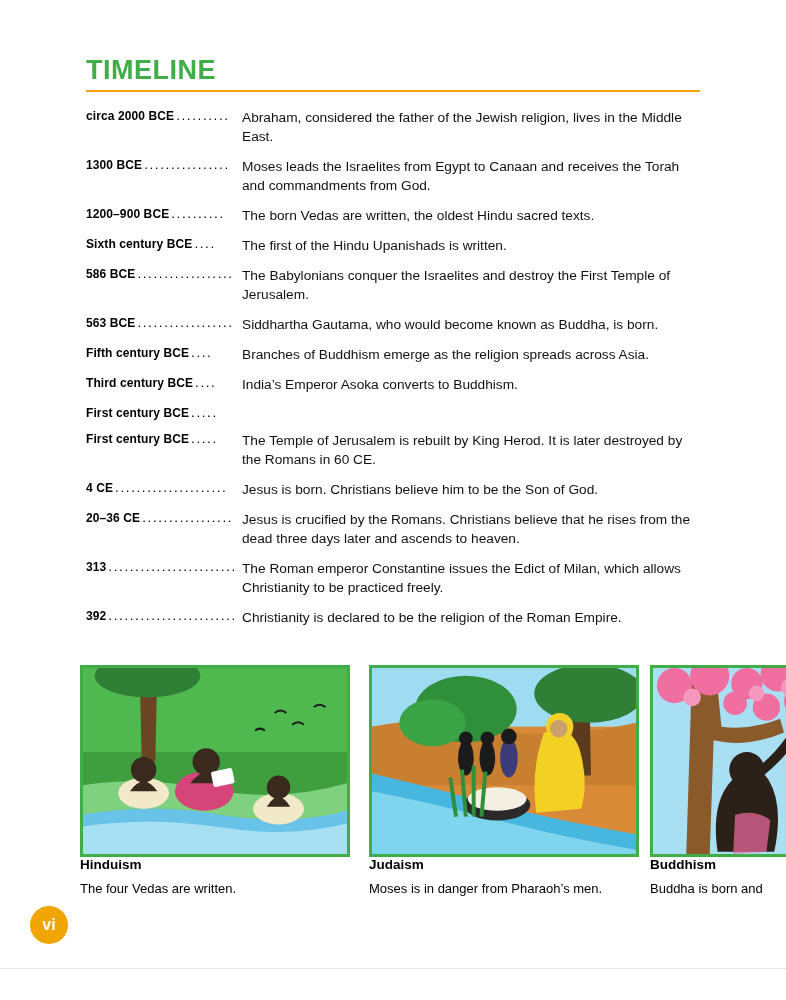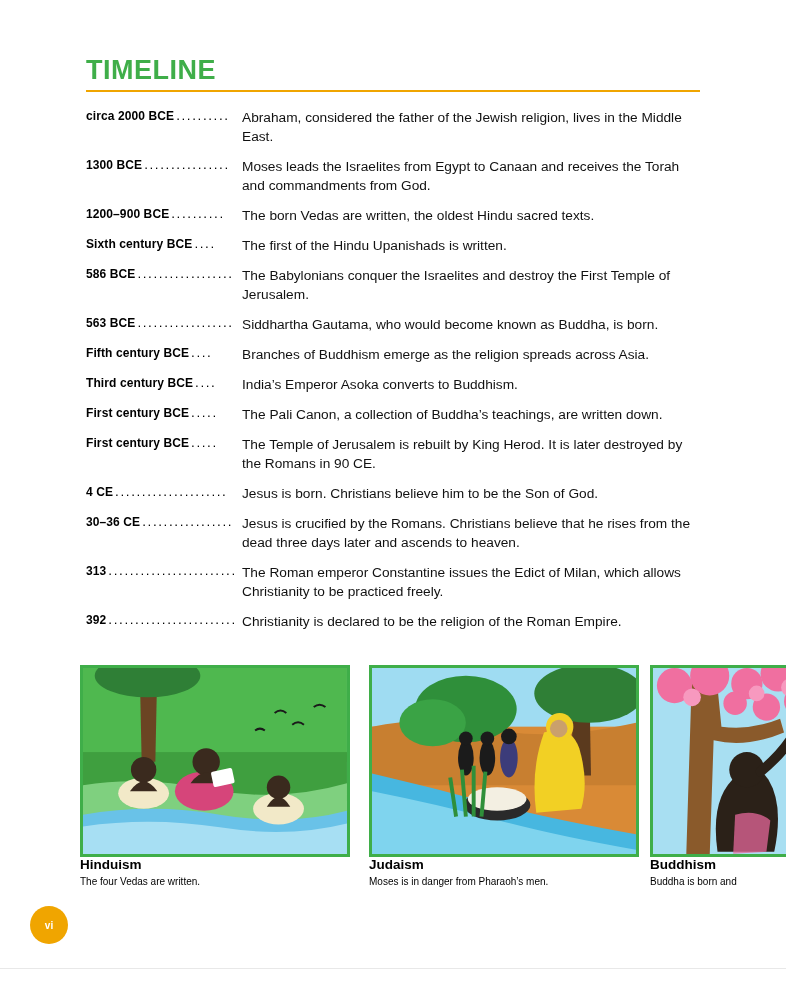--- a/index.html
+++ b/index.html
@@ -104,42 +104,42 @@
     overflow: hidden;
     position: relative;
     background: #cfe9f7;
   }
   .fig-caption-title {
     font-size: 13.5px;
     font-weight: bold;
     color: #000;
   }
   .fig-caption-text {
-    margin-top: 3px;
-    font-size: 10px;
+    margin-top: 10px;
+    font-size: 13px;
     line-height: 14px;
     color: #000;
   }
 
   .clipbox {
     position: absolute;
     inset: 0;
   }
 
   
   .folio {
     position: absolute;
     left: 30px;
     top: 906px;
     width: 38px;
     height: 38px;
     border-radius: 50%;
     background: #f0a500;
     color: #ffffff;
-    font-size: 10px;
+    font-size: 16px;
     font-weight: bold;
     display: flex;
     align-items: center;
     justify-content: center;
   }
 
   .bottom-rule {
     position: absolute;
     left: 0;
     top: 968px;
@@ -211,39 +211,38 @@
           <span class="tl-date">Third century BCE</span>
           <span class="tl-dots">....</span>
         </div>
         <div class="tl-text">India’s Emperor Asoka converts to Buddhism.</div>
       </div>
       <div class="tl-row">
         <div class="tl-date-wrap">
           <span class="tl-date">First century BCE</span>
           <span class="tl-dots">.....</span>
         </div>
-        <div class="tl-text">The Pali Canon, a collection of Buddha’s teachings, are written down.</div>
       </div>
       <div class="tl-row">
         <div class="tl-date-wrap">
           <span class="tl-date">First century BCE</span>
           <span class="tl-dots">.....</span>
         </div>
-        <div class="tl-text">The Temple of Jerusalem is rebuilt by King Herod. It is later destroyed by the Romans in 90 CE.</div>
+        <div class="tl-text">The Temple of Jerusalem is rebuilt by King Herod. It is later destroyed by the Romans in 60 CE.</div>
       </div>
       <div class="tl-row">
         <div class="tl-date-wrap">
           <span class="tl-date">4 CE</span>
           <span class="tl-dots">.....................</span>
         </div>
         <div class="tl-text">Jesus is born. Christians believe him to be the Son of God.</div>
       </div>
       <div class="tl-row">
         <div class="tl-date-wrap">
-          <span class="tl-date">30–36 CE</span>
+          <span class="tl-date">20–36 CE</span>
           <span class="tl-dots">.................</span>
         </div>
         <div class="tl-text">Jesus is crucified by the Romans. Christians believe that he rises from the dead three days later and ascends to heaven.</div>
       </div>
       <div class="tl-row">
         <div class="tl-date-wrap">
           <span class="tl-date">313</span>
           <span class="tl-dots">...........................</span>
         </div>
         <div class="tl-text">The Roman emperor Constantine issues the Edict of Milan, which allows Christianity to be practiced freely.</div>

